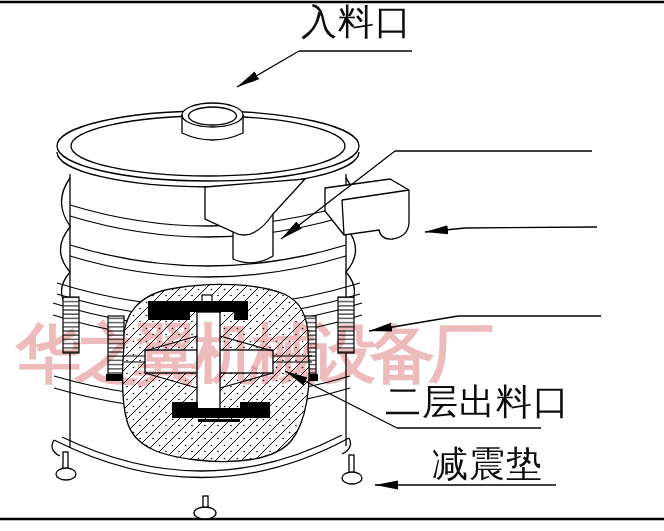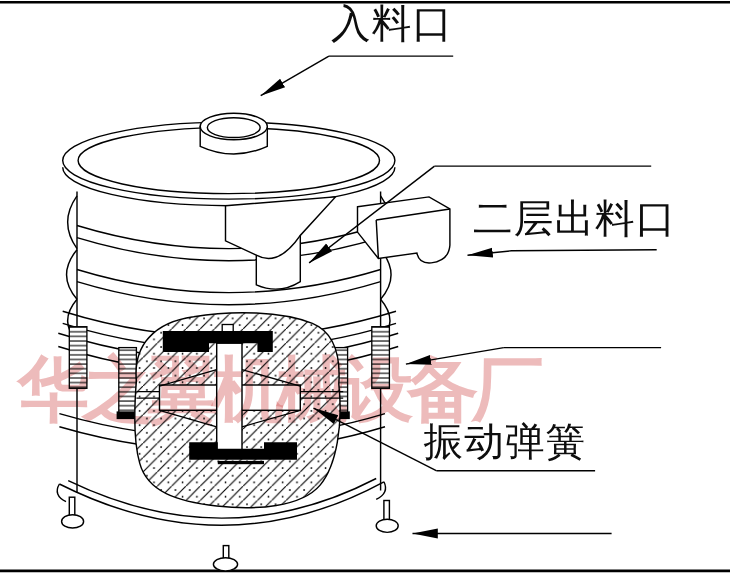--- a/index.html
+++ b/index.html
@@ -151,17 +151,17 @@
         <line x1="397" y1="428" x2="541" y2="428"></line>
         <line x1="397" y1="428" x2="285" y2="371" marker-end="url(#arw)"></line>
       </g>
       <g>
         <line x1="556" y1="485" x2="375" y2="485" marker-end="url(#arw)"></line>
       </g>
     </g>
   </svg>
 
   <div class="cad-label" style="left:301px;top:4px;">入料口</div>
-  <div class="cad-label" style="left:430px;top:181px;">二层出料口</div>
-  <div class="cad-label" style="left:385px;top:384px;">振动弹簧</div>
+  <div class="cad-label" style="left:385px;top:384px;">二层出料口</div>
+  <div class="cad-label" style="left:432px;top:446px;">减震垫</div>
 
   <div id="watermark">华之翼机械设备厂</div>
 </div>
 
 </body></html>

